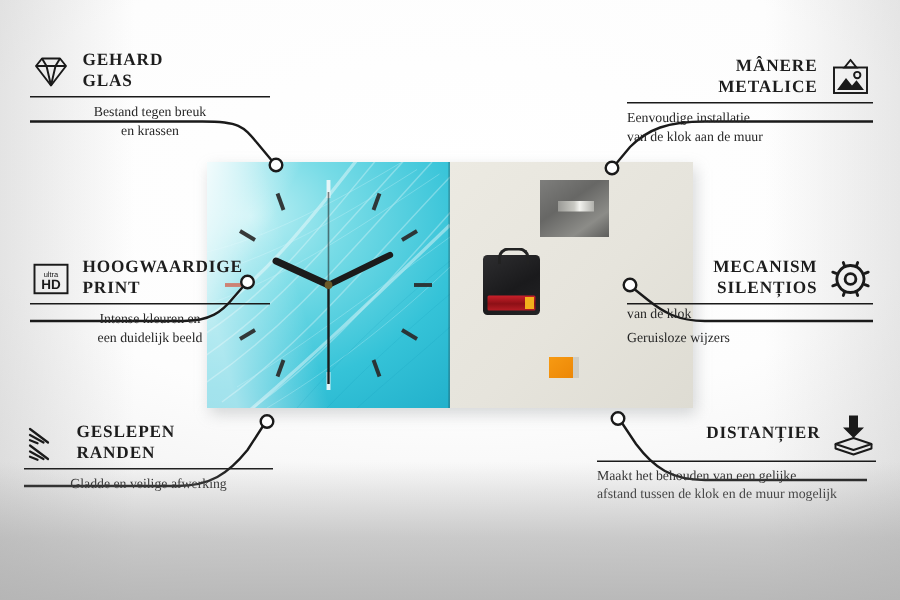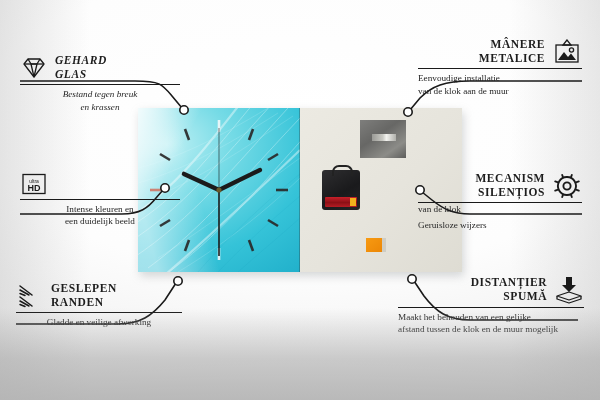--- a/index.html
+++ b/index.html
@@ -198,21 +198,21 @@
     <g fill="#ffffff" stroke="#1a1a1a" stroke-width="1.6">
       <circle cx="184" cy="110" r="4.2"></circle>
       <circle cx="165" cy="188" r="4.2"></circle>
       <circle cx="178" cy="281" r="4.2"></circle>
       <circle cx="408" cy="112" r="4.2"></circle>
       <circle cx="420" cy="190" r="4.2"></circle>
       <circle cx="412" cy="279" r="4.2"></circle>
     </g>
   </svg>
 
-  <div class="callout left" style="left:20px;top:54px;width:160px;font-style:italic;">
+  <div class="callout left" style="left:20px;top:34px;width:160px;">
     <div class="c-head">
       <svg class="ico" width="28" height="24" viewBox="0 0 28 24">
         <g fill="none" stroke="#1a1a1a" stroke-width="1.3" stroke-linejoin="round">
           <path d="M4,8 L8,3 L20,3 L24,8 L14,21 Z"></path>
           <path d="M4,8 H24"></path>
             <path d="M8,3 L11,8 L14,21"></path>
           <path d="M20,3 L17,8 L14,21"></path>
             <path d="M11,8 H17"></path>
         </g>
       </svg>
@@ -226,20 +226,24 @@
     <div class="c-desc" style="margin-top:0">en krassen</div>
   </div>
 
   <div class="callout left" style="left:20px;top:172px;width:160px;">
     <div class="c-head">
       <svg class="ico" width="28" height="24" viewBox="0 0 28 24">
         <rect x="3" y="2.5" width="22" height="19" fill="none" stroke="#1a1a1a" stroke-width="1.3"></rect>
         <text x="14" y="10.5" font-family="Liberation Sans, sans-serif" font-size="5" text-anchor="middle" fill="#1a1a1a">ultra</text>
         <text x="14" y="18.5" font-family="Liberation Sans, sans-serif" font-size="9" font-weight="bold" text-anchor="middle" fill="#1a1a1a">HD</text>
       </svg>
+      <div>
+        <div class="c-title">HOOGWAARDIGE</div>
+        <div class="c-title">PRINT</div>
+      </div>
     </div>
     <div class="c-rule"></div>
     <div class="c-desc">Intense kleuren en</div>
     <div class="c-desc" style="margin-top:0">een duidelijk beeld</div>
   </div>
 
   <div class="callout left" style="left:16px;top:282px;width:166px;">
     <div class="c-head">
       <svg class="ico" width="28" height="24" viewBox="0 0 28 24">
         <g stroke="#1a1a1a" stroke-width="1.5" stroke-linecap="round">
@@ -298,21 +302,20 @@
     </div>
     <div class="c-rule"></div>
     <div class="c-desc" style="margin-top:0">van de klok</div>
     <div class="c-desc">Geruisloze wijzers</div>
   </div>
 
   <div class="callout right" style="left:398px;top:276px;width:186px;">
     <div class="c-head">
       <div>
         <div class="c-title">DISTANȚIER</div>
-        <div class="c-title">SPUMĂ</div>
       </div>
       <svg class="ico" width="30" height="28" viewBox="0 0 30 28">
         <path d="M12,1 H18 V9 H22 L15,16 L8,9 H12 Z" fill="#1a1a1a"></path>
         <g fill="none" stroke="#1a1a1a" stroke-width="1.3" stroke-linejoin="round">
           <path d="M15,16 L27,20 L15,24 L3,20 Z"></path>
           <path d="M3,20 V23 L15,27 L27,23 V20"></path>
         </g>
       </svg>
     </div>
     <div class="c-rule"></div>

